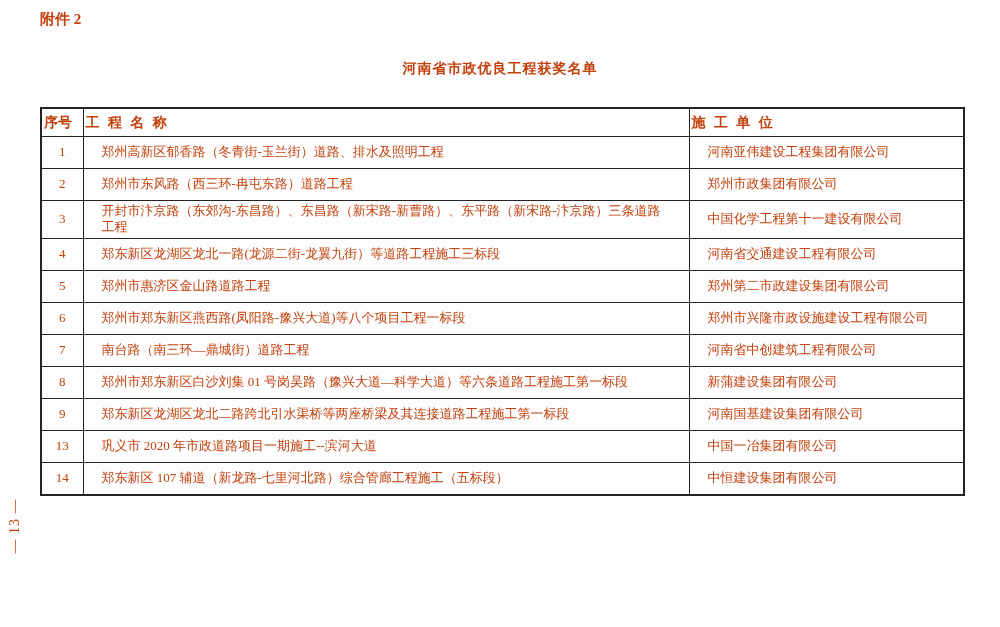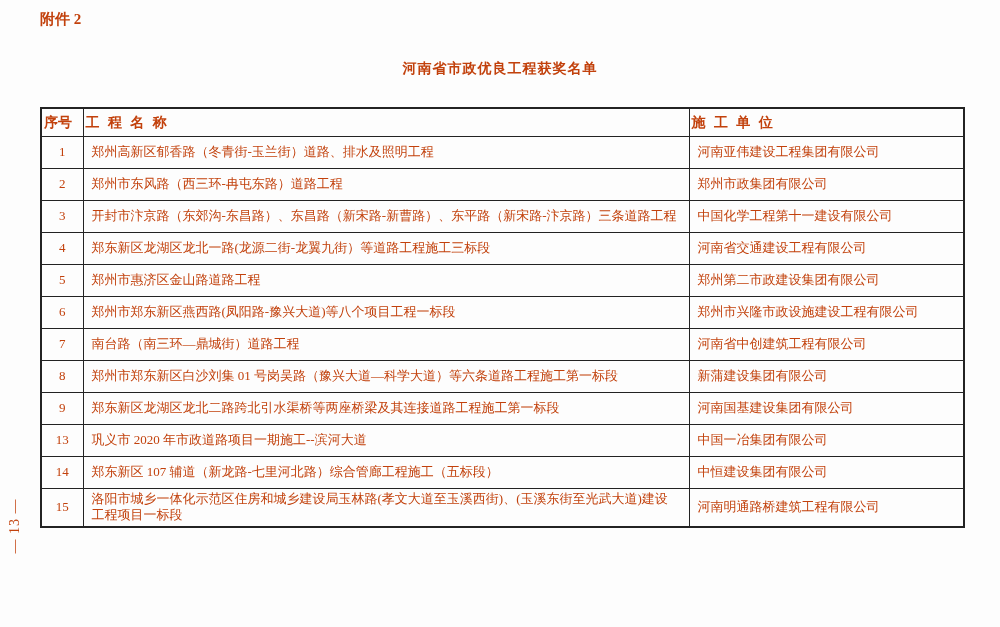--- a/index.html
+++ b/index.html
@@ -54,21 +54,21 @@
   }
   .awards td {
     height: 27px;
     font-size: 13px;
     line-height: 1.25;
   }
   .col-no      { width: 42px; }
   .col-project { width: 606px; }
   .col-company { width: 275px; }
   td.no { text-align: center; font-size: 13px; }
-  td.project, td.company { padding: 2px 8px; text-align: left; }
+  td.project, td.company { padding: 2px 18px; text-align: left; }
   .pagenum {
     position: absolute;
     left: -31px;
     top: 518px;
     width: 92px;
     text-align: center;
     font-size: 14px;
     transform: rotate(-90deg);
     transform-origin: center center;
     letter-spacing: 1px;
@@ -145,23 +145,18 @@
         <tr>
           <td class="no">13</td>
           <td class="project">巩义市 2020 年市政道路项目一期施工--滨河大道</td>
           <td class="company">中国一冶集团有限公司</td>
         </tr>
         <tr>
           <td class="no">14</td>
           <td class="project">郑东新区 107 辅道（新龙路-七里河北路）综合管廊工程施工（五标段）</td>
           <td class="company">中恒建设集团有限公司</td>
         </tr>
-        <tr>
-          <td class="no">15</td>
-          <td class="project">洛阳市城乡一体化示范区住房和城乡建设局玉林路(孝文大道至玉溪西街)、(玉溪东街至光武大道)建设工程项目一标段</td>
-          <td class="company">河南明通路桥建筑工程有限公司</td>
-        </tr>
       </tbody>
   </table>
 
   <div class="pagenum">— 13 —</div>
 
 </div>
 
 </body></html>

